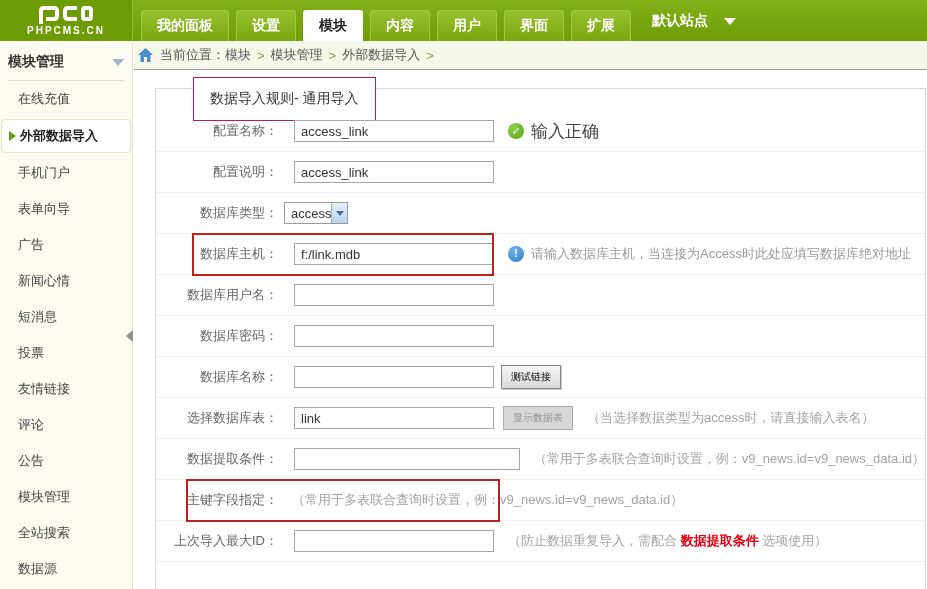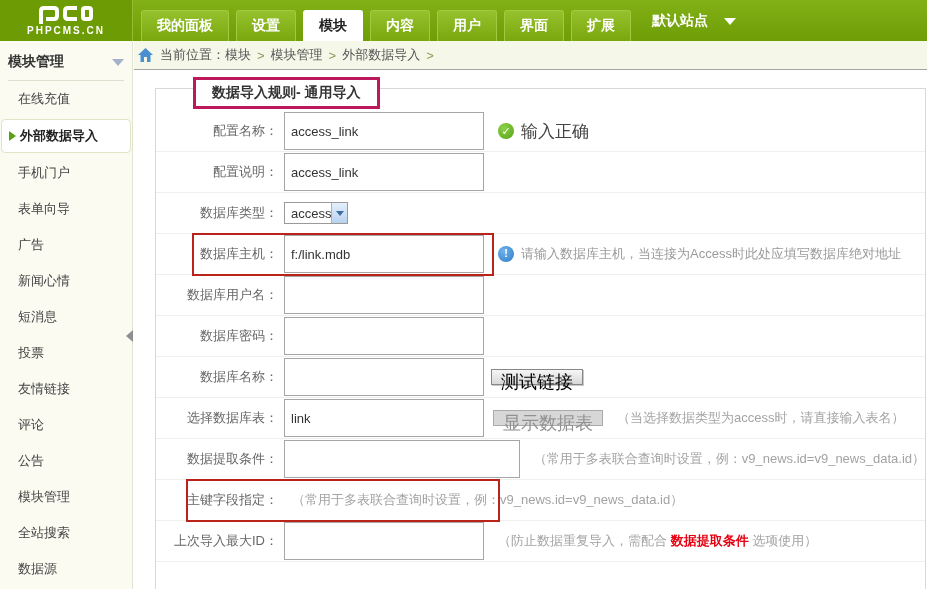--- a/index.html
+++ b/index.html
@@ -40,30 +40,30 @@
     border-top:6px solid transparent; border-bottom:6px solid transparent; border-right:7px solid #8f8f8f; cursor:pointer; }
   
   .breadcrumb { position:absolute; top:41px; left:134px; right:0; height:29px;
     background:#f5f8e9; border-bottom:1px solid #a3a3a3;
     display:flex; align-items:center; padding-left:4px; font-size:13px; color:#555; }
   .breadcrumb .sep { color:#889a55; margin:0 6px; }
   .home-icon { margin-right:7px; display:flex; }
   
   .content { position:absolute; top:70px; left:134px; right:0; bottom:0; background:#fff; }
   .panel { position:absolute; left:21px; top:18px; right:1px; bottom:-2px; border:1px solid #d8d8d8; }
-  .panel-tab { position:absolute; left:37px; top:-12px; background:#fff; border:3px solid #be185d;
-    padding:4px 16px; font-size:14px; font-weight:bold; color:#333; }
+  .panel-tab { position:absolute; left:37px; top:-12px; background:#fff; border:1px solid #be185d;
+    padding:12px 16px; font-size:14px; font-weight:normal; color:#333; }
   .form { position:absolute; top:22px; left:0; right:0; }
   .form-row { position:relative; height:41px; display:flex; align-items:center; border-bottom:1px solid #efefec; }
   .form-label { width:122px; text-align:right; font-size:13px; color:#666; flex:none; }
-  .txt { margin-left:6px; width:200px; height:38px; border:1px solid #a6a6a6; font-size:13px;
+  .txt { margin-left:16px; width:200px; height:22px; border:1px solid #a6a6a6; font-size:13px;
     padding:1px 6px; color:#333; font-family:inherit; background:#fff; }
   .txt.wide { width:258px; }
-  .btn { margin-left:7px; height:16px; padding:0 9px; background:linear-gradient(#f6f6f6,#d8d8d8);
-    border:1px solid #878787; box-shadow:1px 1px 0 #c9c9c9; font-size:18px; color:#000;
+  .btn { margin-left:7px; height:24px; padding:0 9px; background:linear-gradient(#f6f6f6,#d8d8d8);
+    border:1px solid #878787; box-shadow:1px 1px 0 #c9c9c9; font-size:10px; color:#000;
     font-family:inherit; cursor:pointer; }
   .btn.disabled { margin-left:9px; background:#d7d7d7; color:#919191; border-color:#aaa; box-shadow:none; cursor:default; }
   .note { font-size:13px; color:#a3a3a3; margin-left:14px; white-space:nowrap; }
   .note .red-link { color:#e60012; font-weight:bold; cursor:pointer; }
   .status-icon { margin-left:14px; width:16px; height:16px; border-radius:50%; flex:none;
     background:radial-gradient(circle at 35% 30%, #8ed04a, #56a313); color:#fff;
     font-size:11px; font-weight:bold; text-align:center; line-height:16px; }
   .status-text { margin-left:7px; font-size:17px; color:#444; }
   .info-icon { margin-left:14px; width:16px; height:16px; border-radius:50%; flex:none;
     background:radial-gradient(circle at 35% 30%, #6fb1ec, #2f7fc9); color:#fff;

